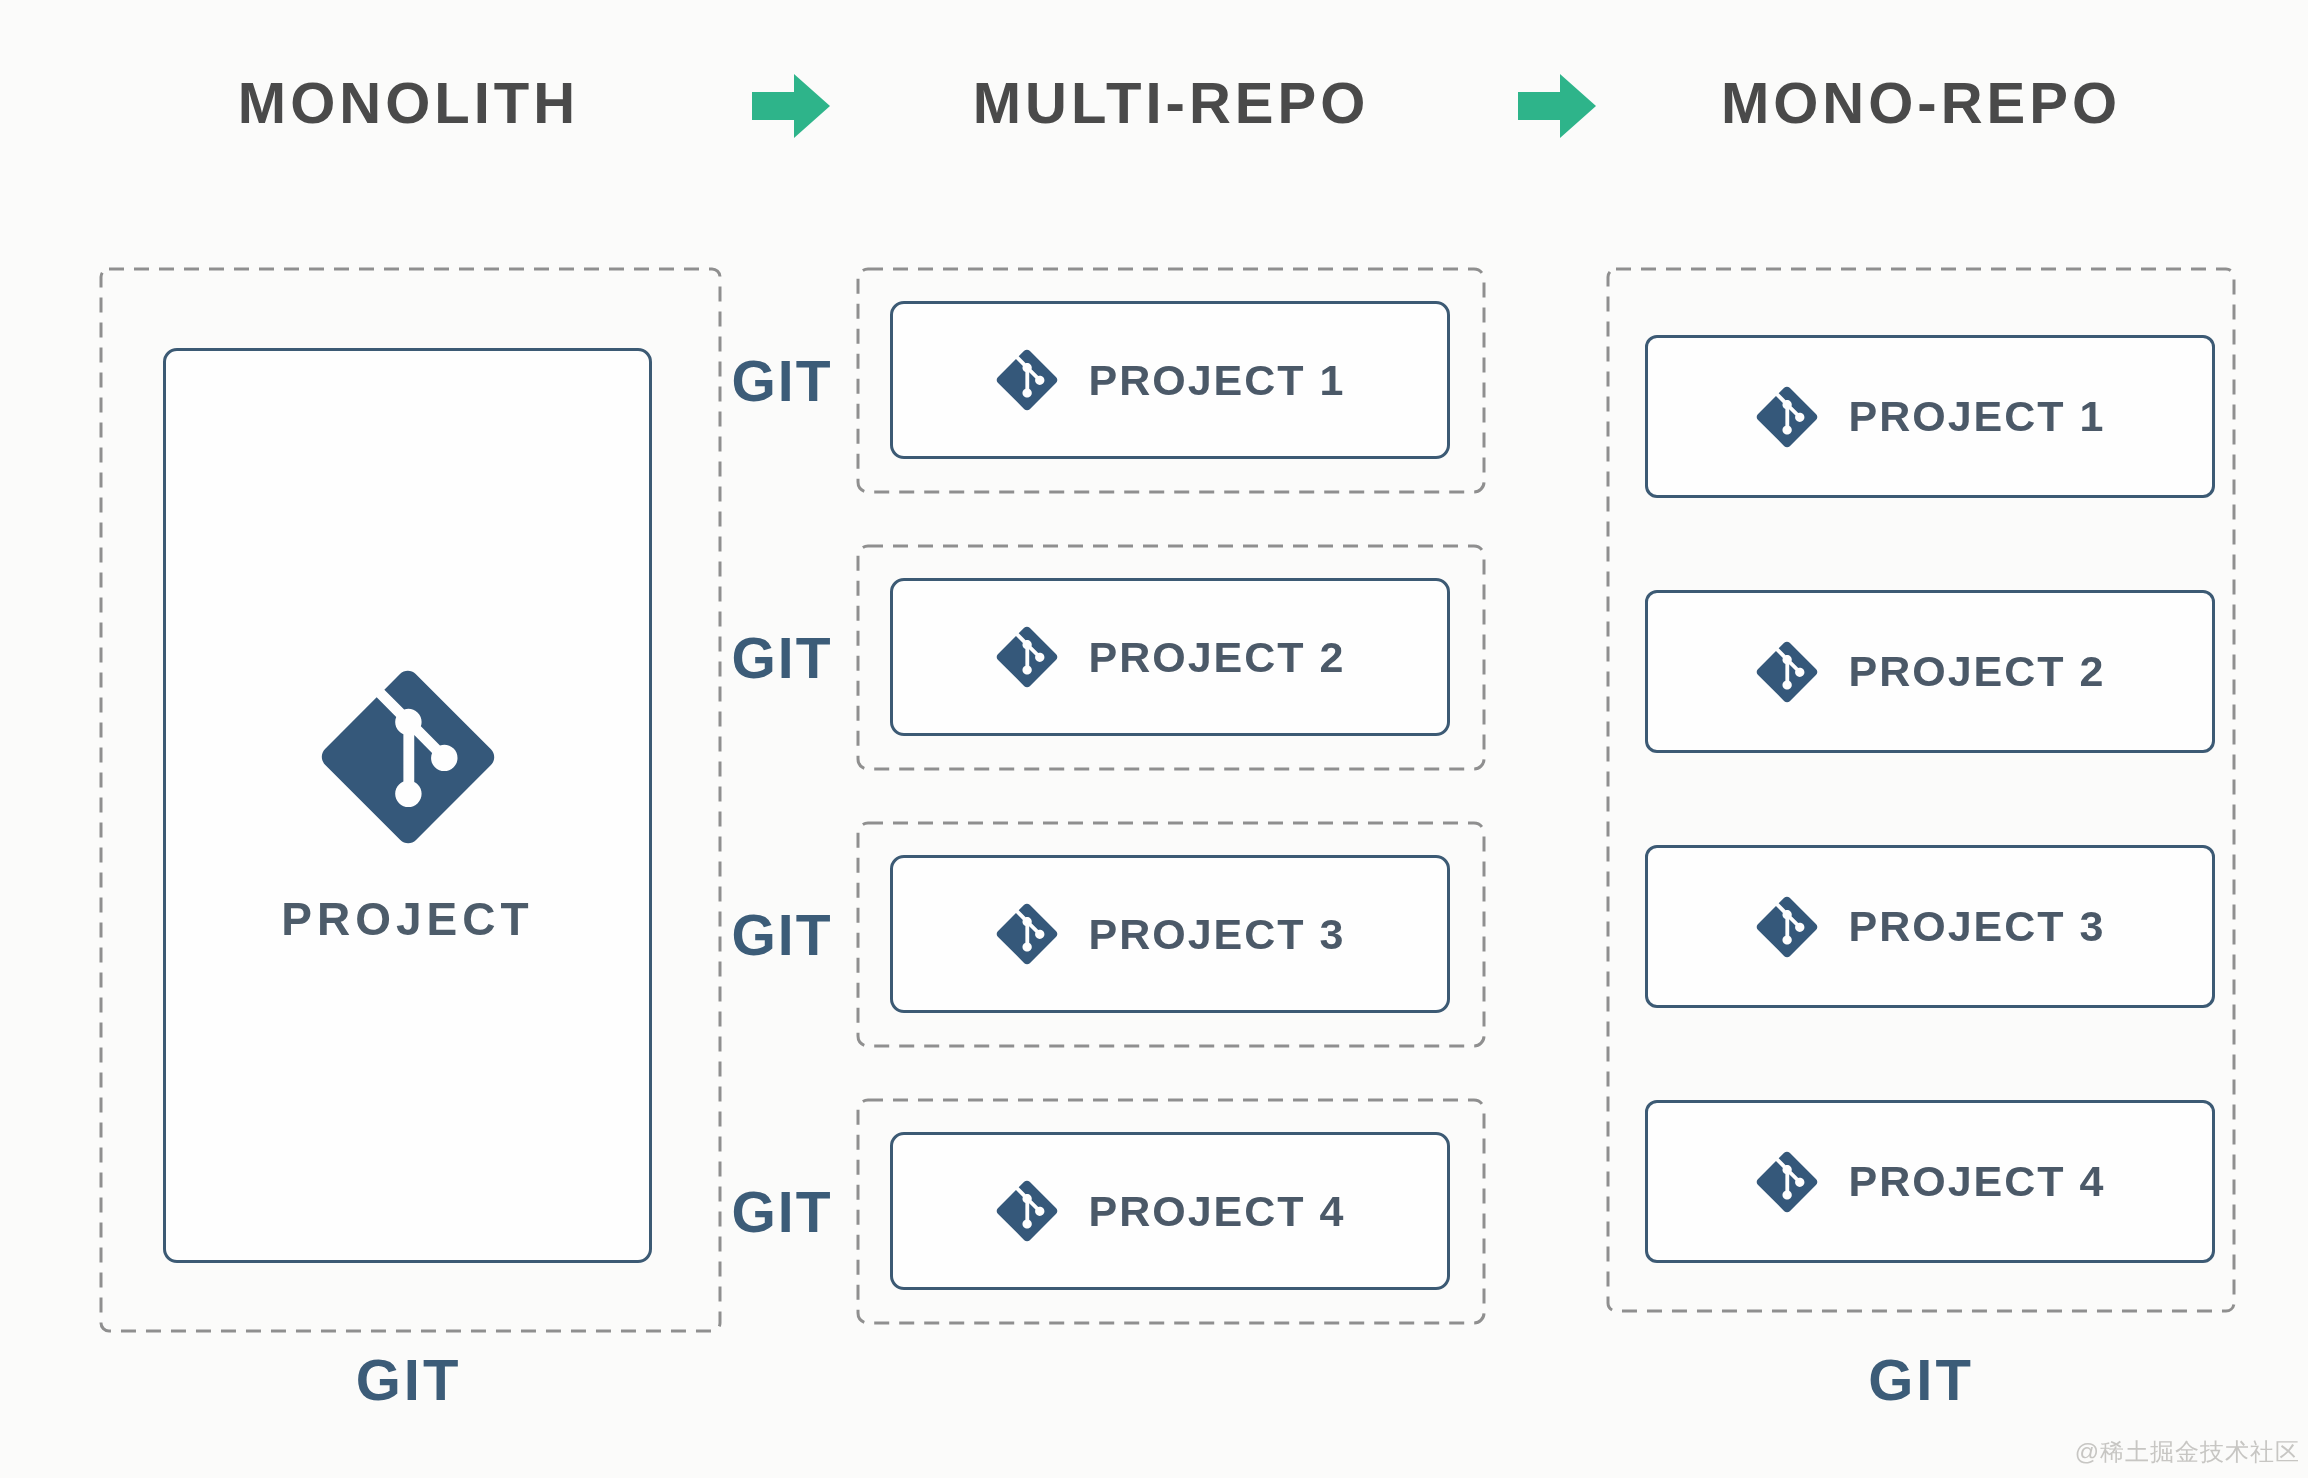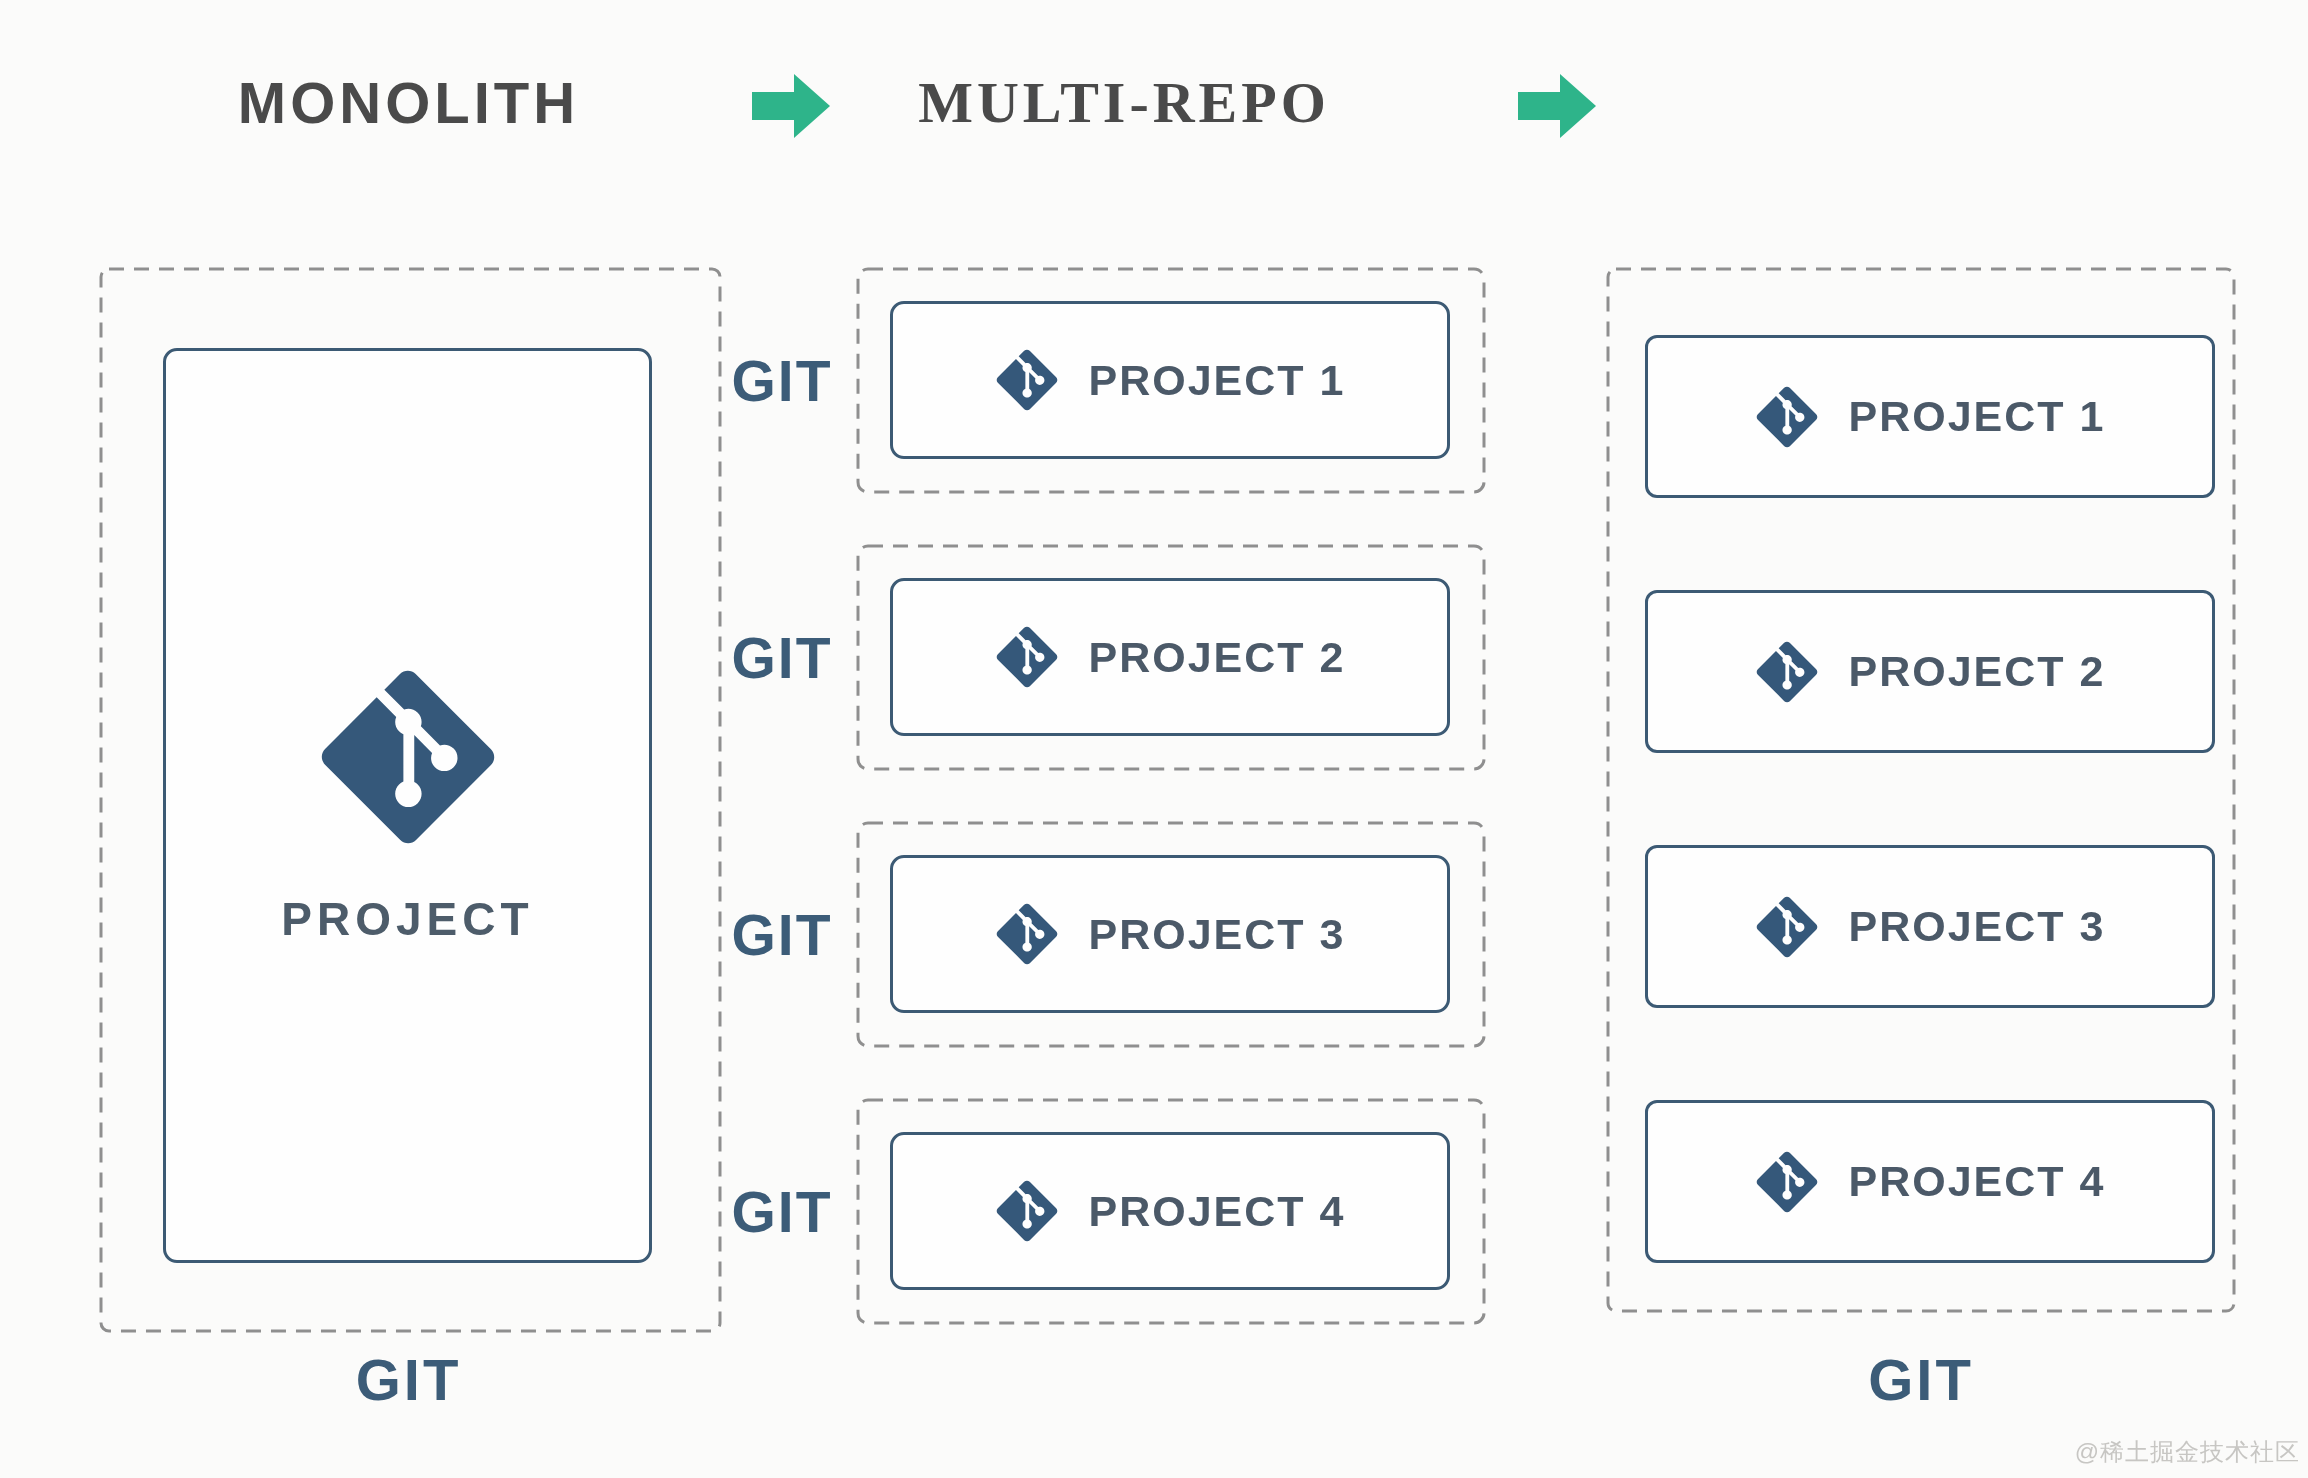--- a/index.html
+++ b/index.html
@@ -11,21 +11,21 @@
     overflow:hidden;
   }
   
   .stage-title{
     position:absolute;top:62px;height:80px;
     display:flex;align-items:center;justify-content:center;
     font-size:58px;font-weight:700;color:#4a4a4a;letter-spacing:4px;
     white-space:nowrap;
   }
   .stage-title.t1{left:95px;width:627px;}
-  .stage-title.t2{left:809px;width:630px;font-family:Liberation Serif, serif;}
+  .stage-title.t2{left:856px;width:630px;}
   .stage-title.t3{left:1606px;width:630px;}
   .arrow{position:absolute;top:70px;width:80px;height:72px;}
   .arrow.a1{left:752px;}
   .arrow.a2{left:1518px;}
   
   .dashed-wrap{position:absolute;}
   .dashed-wrap svg{display:block;}
   .dw-left{left:99px;top:267px;}
   .dw-right{left:1606px;top:267px;}
   .dw-mid{left:856px;width:630px;height:227px;}
@@ -97,20 +97,21 @@
 <div class="canvas">
 
   <div class="stage-title t1">MONOLITH</div>
   <svg class="arrow a1">
       <use href="#arrow-right"></use>
     </svg>
   <div class="stage-title t2">MULTI-REPO</div>
   <svg class="arrow a2">
       <use href="#arrow-right"></use>
     </svg>
+  <div class="stage-title t3">MONO-REPO</div>
 
   <div class="dashed-wrap dw-left">
     <svg width="623" height="1066">
         <rect x="2" y="2" width="619" height="1062" rx="8" fill="none" stroke="#8f8f8f" stroke-width="3" stroke-dasharray="15 10"></rect>
       </svg>
   </div>
   <div class="solid-box monolith-inner">
     <svg class="git-icon-large">
         <use href="#git-logo"></use>
       </svg>

